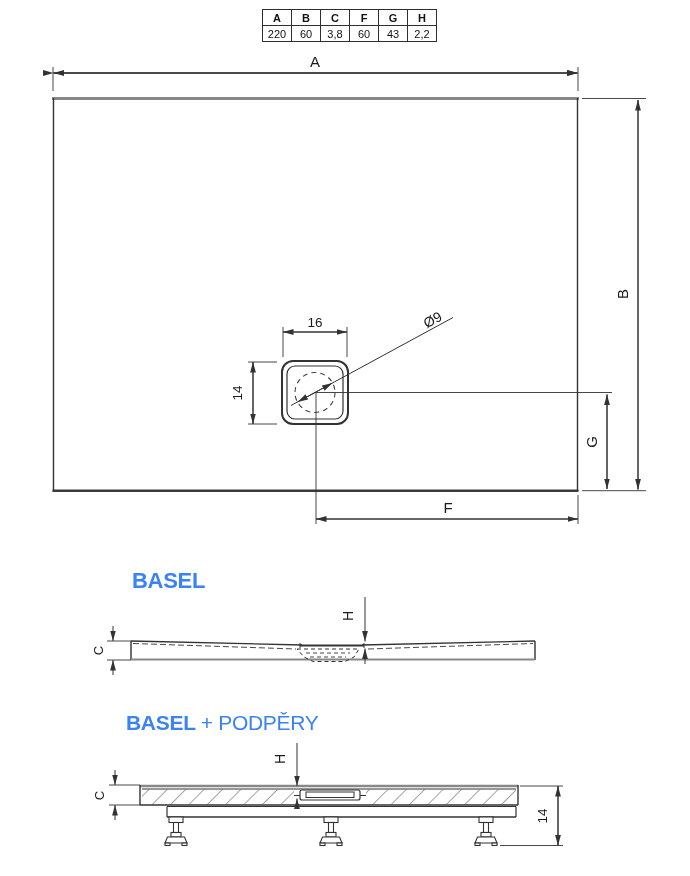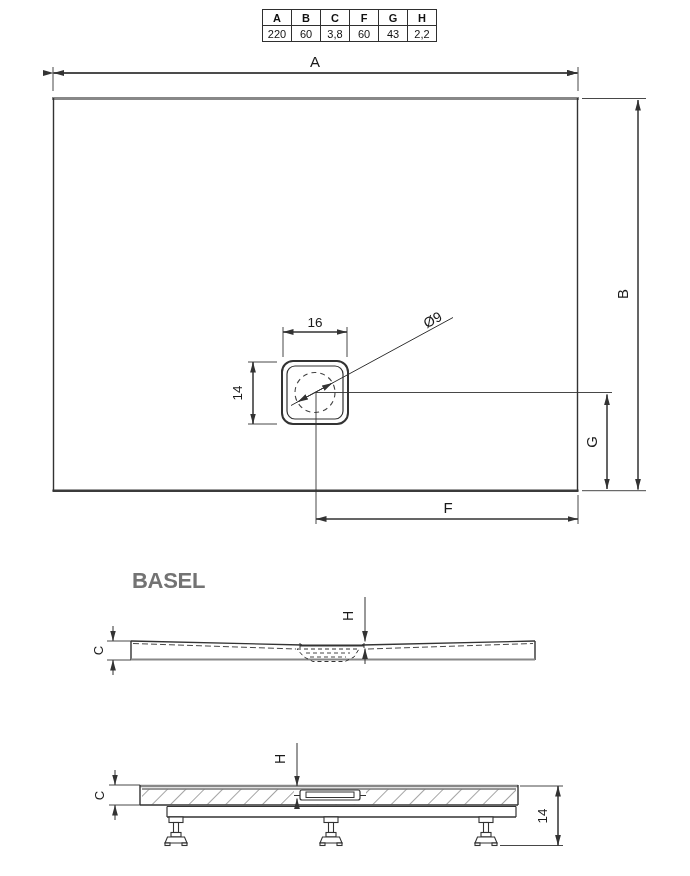--- a/index.html
+++ b/index.html
@@ -3,21 +3,21 @@
 <meta charset="utf-8">
 <style>
   html,body{margin:0;padding:0;background:#ffffff;}
   .canvas{position:relative;width:690px;height:876px;background:#fff;overflow:hidden;
           font-family:"Liberation Sans",sans-serif;color:#1a1a1a;}
   .dim-table{position:absolute;left:262px;top:9px;border-collapse:collapse;
              font-family:"Liberation Sans",sans-serif;font-size:11px;color:#111;}
   .dim-table td{border:1px solid #2f2f2f;width:26px;height:15px;text-align:center;padding:0 1px;}
   .dim-table .hdr td{font-weight:700;}
   .drawing-svg{position:absolute;left:0;top:0;}
-  .title{position:absolute;font-family:"Liberation Sans",sans-serif;color:#737373;
+  .title{position:absolute;font-family:"Liberation Sans",sans-serif;color:#3b82f6;
          font-size:22px;letter-spacing:-0.3px;white-space:nowrap;}
   .title .bold{font-weight:700;}
   .title .reg{font-weight:400;margin-left:5px;}
   #title-basel{left:132px;top:568px;font-weight:700;}
   #title-support{left:126px;top:711px;font-size:21px;}
 </style>
 </head>
 <body>
 
 <div class="canvas">
@@ -37,20 +37,23 @@
       <td>60</td>
       <td>3,8</td>
       <td>60</td>
       <td>43</td>
       <td>2,2</td>
     </tr>
   </tbody>
     </table>
 
   <div class="title" id="title-basel">BASEL</div>
+  <div class="title" id="title-support">
+    <span class="bold">BASEL</span><span class="reg">+ PODPĚRY</span>
+  </div>
 
   <svg class="drawing-svg" width="690" height="876" viewBox="0 0 690 876">
     <defs>
       <marker id="ah" markerWidth="11" markerHeight="7" refX="10.5" refY="3.5" orient="auto">
         <path d="M0,0.6 L10.5,3.5 L0,6.4 Z" fill="#333"></path>
       </marker>
       <pattern id="hatch" width="13" height="13" patternUnits="userSpaceOnUse" patternTransform="rotate(45)">
         <line x1="0" y1="0" x2="0" y2="13" stroke="#4a4a4a" stroke-width="1"></line>
       </pattern>
     </defs>

